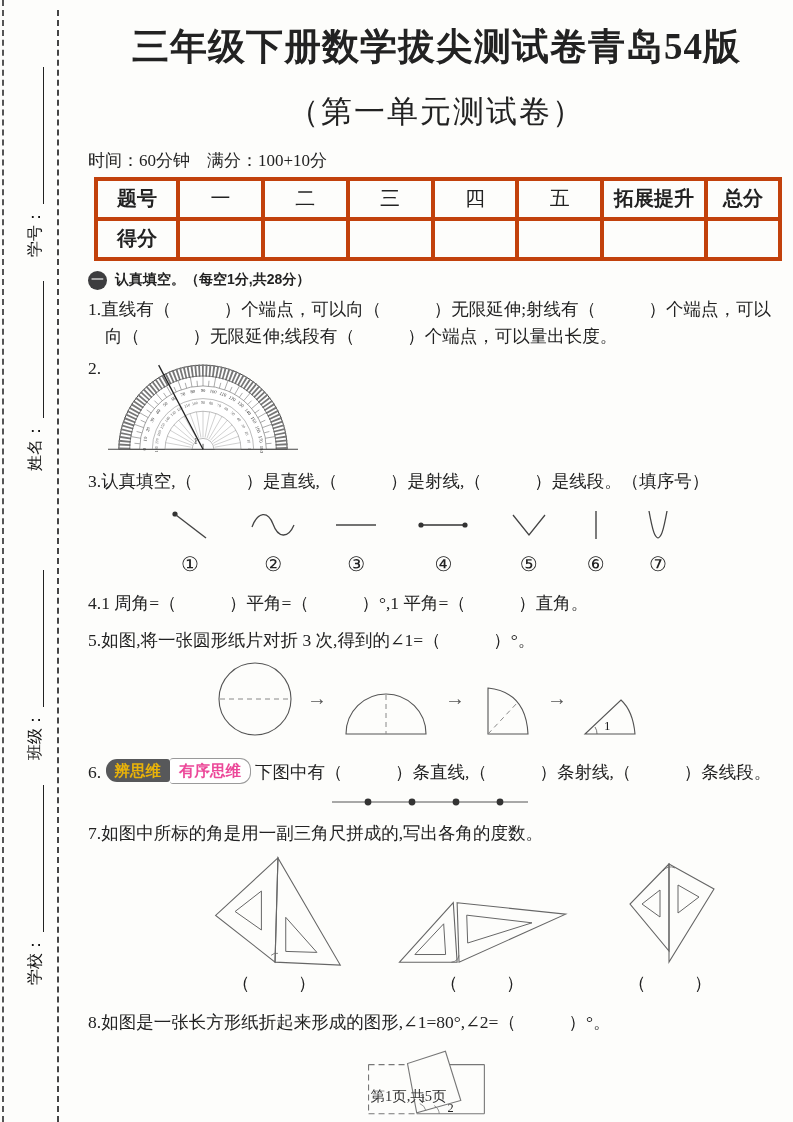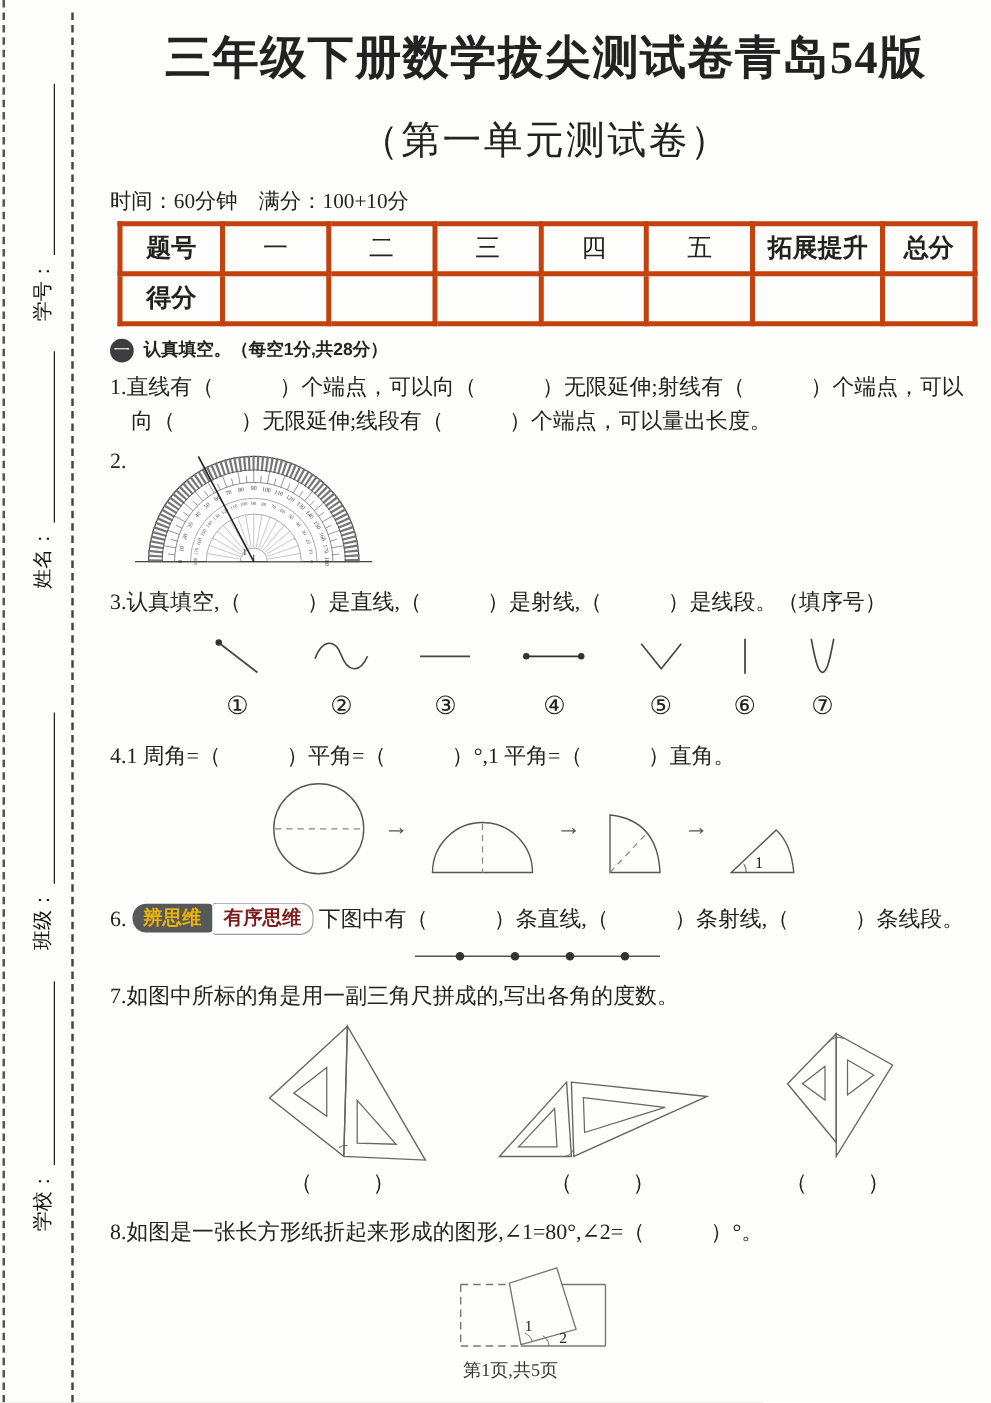--- a/index.html
+++ b/index.html
@@ -38,21 +38,21 @@
   
   .shapes{display:flex;justify-content:space-between;padding:0 110px 0 78px;margin-top:10px;}
   .shape-cell{display:flex;flex-direction:column;align-items:center;gap:7px;}
   .circ-num{font-size:20px;}
   
   .foldrow{display:flex;align-items:flex-end;margin-left:128px;margin-top:6px;gap:13px;}
   .arrow{font-size:20px;color:#555;margin-bottom:28px;}
   
   .badge-dark{display:inline-block;background:#57585a;color:#eab308;border-radius:11px 3px 3px 11px;
       padding:0 9px;font-size:15.5px;font-weight:700;font-family:"Liberation Sans",sans-serif;line-height:23px;vertical-align:2px;}
-  .badge-light{display:inline-block;background:#fff;color:#7f1d1d;border:1.5px solid #9a9a9a;border-left:none;
+  .badge-light{display:inline-block;background:#fff;color:#ec4899;border:1.5px solid #9a9a9a;border-left:none;
       border-radius:3px 11px 11px 3px;padding:1px 9px;font-size:15.5px;font-weight:700;
       font-family:"Liberation Sans",sans-serif;line-height:22px;vertical-align:2px;margin-right:4px;}
   .dotline{margin-left:242px;margin-top:8px;}
   
   .trirow{display:flex;align-items:flex-end;gap:48px;margin-left:118px;margin-top:8px;}
   .triblock{display:flex;flex-direction:column;align-items:center;gap:4px;}
   .blank{font-size:18px;letter-spacing:4px;}
   
   .q8fig{margin-left:272px;margin-top:4px;}
   .footer{position:absolute;left:12px;bottom:16px;width:100%;text-align:center;font-size:14.5px;color:#333;}
@@ -295,20 +295,23 @@
             <path d="M8,6 C 12,28 14,32 17,33 C 20,32 22,28 26,6" fill="none" stroke="#444" stroke-width="1.3"></path>
           </svg>
         <span class="circ-num">⑦</span>
       </div>
     </div>
 
     <div class="q mt14">
       <span>4.</span><span>1 周角=（　　　）平角=（　　　）°,1 平角=（　　　）直角。</span>
     </div>
 
+    <div class="q mt10">
+      <span>5.</span><span>如图,将一张圆形纸片对折 3 次,得到的∠1=（　　　）°。</span>
+    </div>
     <div class="foldrow">
       <svg width="78" height="78" viewBox="0 0 78 78">
         <circle cx="39" cy="39" r="36" fill="none" stroke="#555" stroke-width="1.1"></circle>
         <line x1="4" y1="39" x2="74" y2="39" stroke="#888" stroke-width="1" stroke-dasharray="5 4"></line>
       </svg>
       <span class="arrow">→</span>
       <svg width="92" height="52" viewBox="0 0 92 52">
         <path d="M 6,48 A 40,40 0 0 1 86,48 Z" fill="none" stroke="#555" stroke-width="1.1"></path>
         <line x1="46" y1="9" x2="46" y2="48" stroke="#888" stroke-width="1" stroke-dasharray="5 4"></line>
       </svg>

